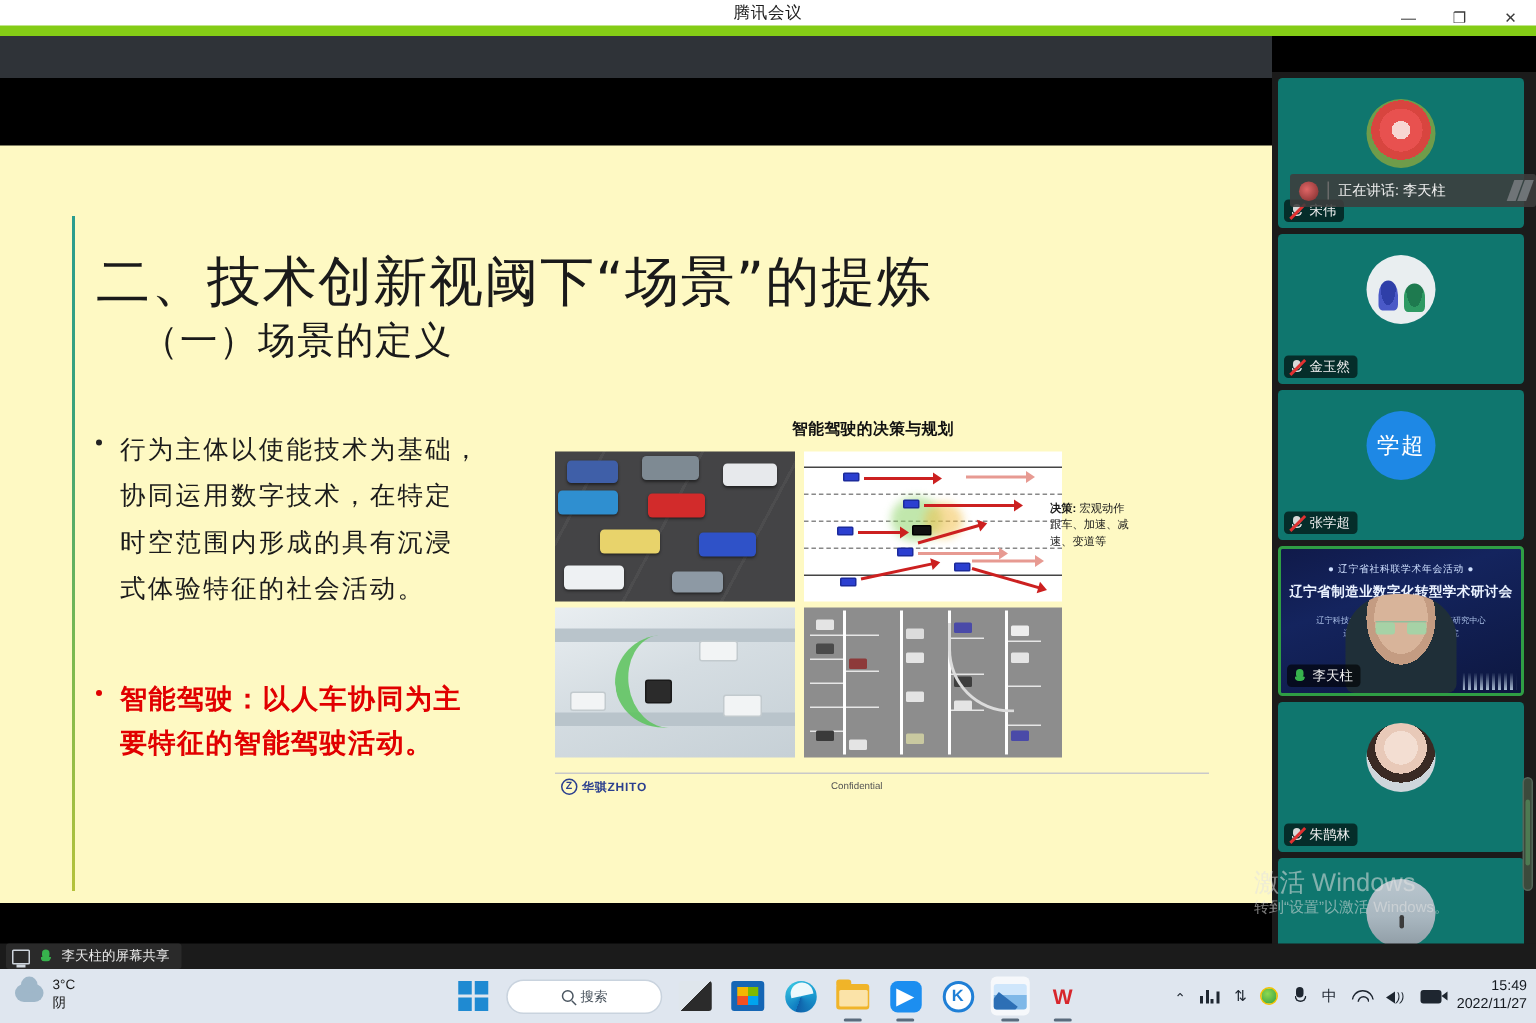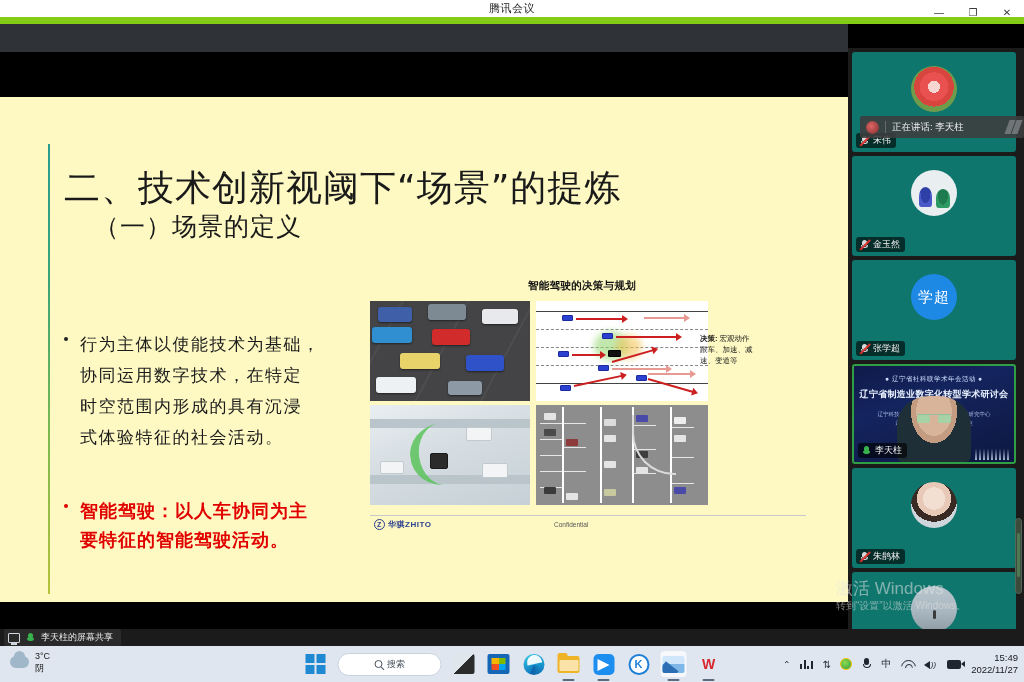--- a/index.html
+++ b/index.html
@@ -50,21 +50,21 @@
   .slide-title {
     position:absolute; left:64px; top:67px;
     font-family:"DejaVu Sans","Liberation Sans",sans-serif;
     font-size:36px; color:#1a1a1a; letter-spacing:1px; white-space:nowrap;
   }
   .slide-subtitle {
     position:absolute; left:78px; top:113px;
     font-family:Liberation Serif, serif;
     font-size:25px; color:#1a1a1a; letter-spacing:1px; white-space:nowrap;margin-left:16px;
   }
-  .bullet-block { position:absolute;margin-top:44px; }
+  .bullet-block { position:absolute; }
   .bullet-block .bullet-dot {
     position:absolute; left:0; top:8px; width:4px; height:4px; border-radius:50%;
   }
   .bullet-text {
     font-family:"DejaVu Serif","Liberation Serif",serif;
     white-space:pre-line;
   }
   #bullet-1 { left:64px; top:188px; width:300px; }
   #bullet-1 .bullet-dot { background:#222; }
   #bullet-1 .bullet-text {

